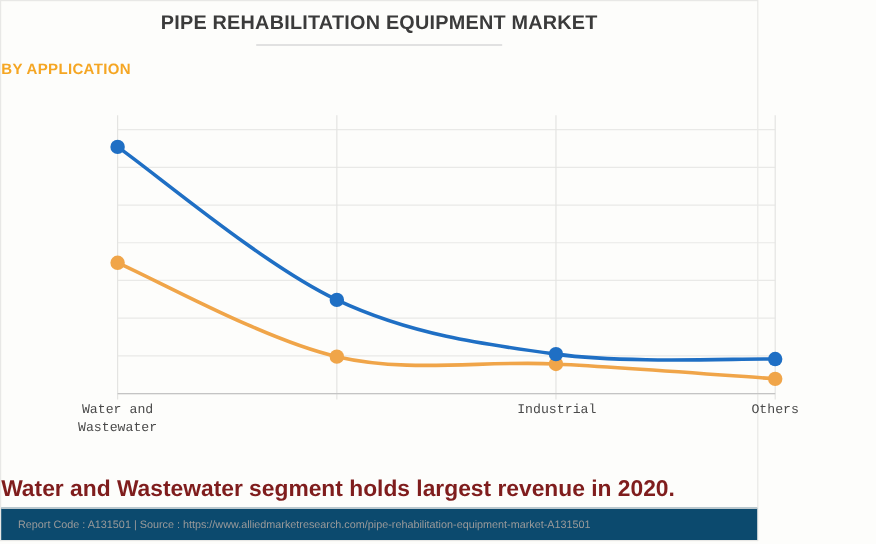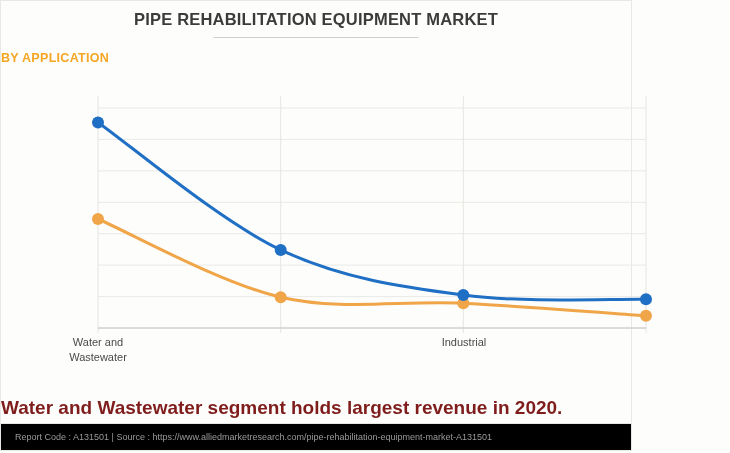--- a/index.html
+++ b/index.html
@@ -50,32 +50,33 @@
     pointer-events:none;
   }
   #plot-svg{display:block;}
   
   .xlabel{
     position:absolute;
     text-align:center;
     font-size:11px;color:#4a4a4a;
     line-height:15px;
     width:130px;
+    font-family:Liberation Mono, monospace;
   }
   
   #caption{
     position:absolute;top:396px;left:0;width:100%;
     text-align:left;
     font-size:19px;font-weight:bold;color:#7f1d1d;
   }
   
   #source-bar{
     position:absolute;left:0;bottom:0;width:100%;
     border-top:1px solid #e6e6e4;
-    background:#000000;
+    background:#0c4a6e;
     height:26px;
     display:flex;align-items:center;
   }
   #source-text{
     font-size:9px;color:#9a9a9a;
     padding-left:14px;
     white-space:nowrap;
   }
 </style>
 </head>
@@ -122,20 +123,23 @@
     </svg>
   </div>
 
   <div class="xlabel" style="left:32px;top:334px;">
     <div>Water and</div>
     <div>Wastewater</div>
   </div>
   <div class="xlabel" style="left:398px;top:334px;">
     <div>Industrial</div>
   </div>
+  <div class="xlabel" style="left:580px;top:334px;">
+    <div>Others</div>
+  </div>
 
   <div id="caption">Water and Wastewater segment holds largest revenue in 2020.</div>
 
   <div id="source-bar">
     <span id="source-text">Report Code : A131501  |  Source : https://www.alliedmarketresearch.com/pipe-rehabilitation-equipment-market-A131501</span>
   </div>
 
 </div>
 
 </body></html>

